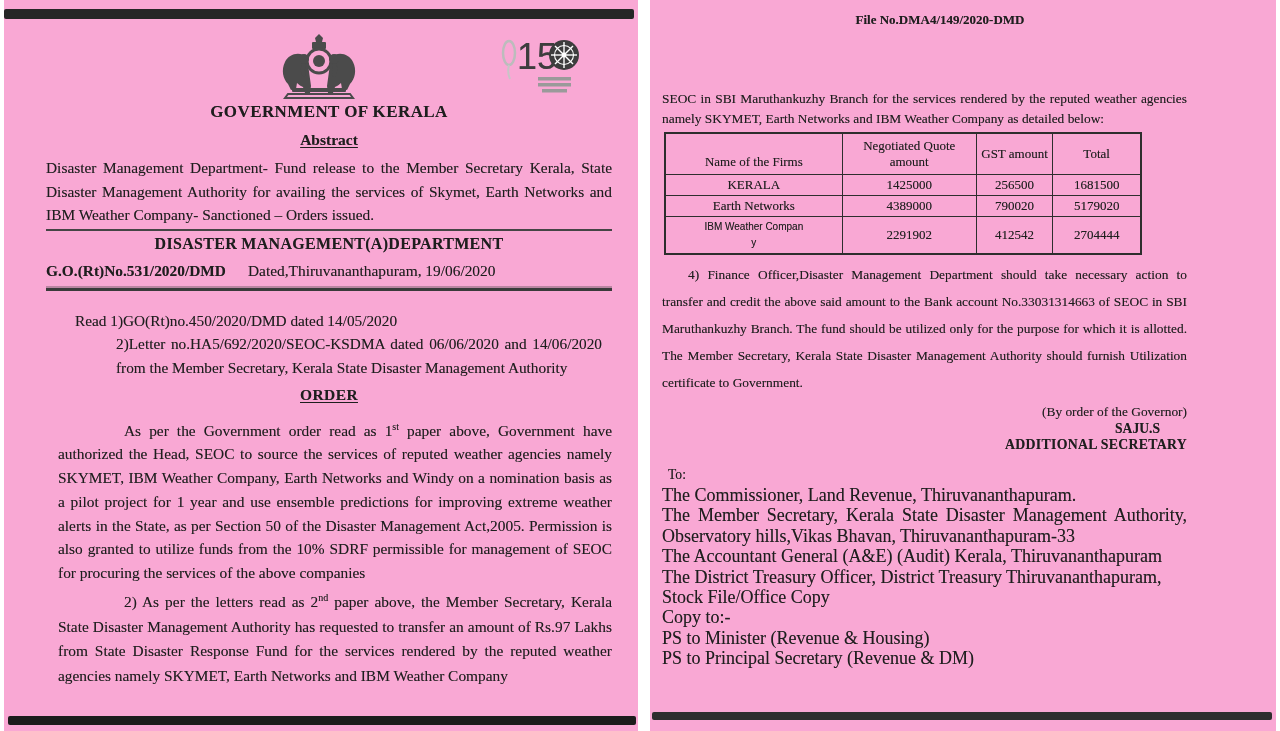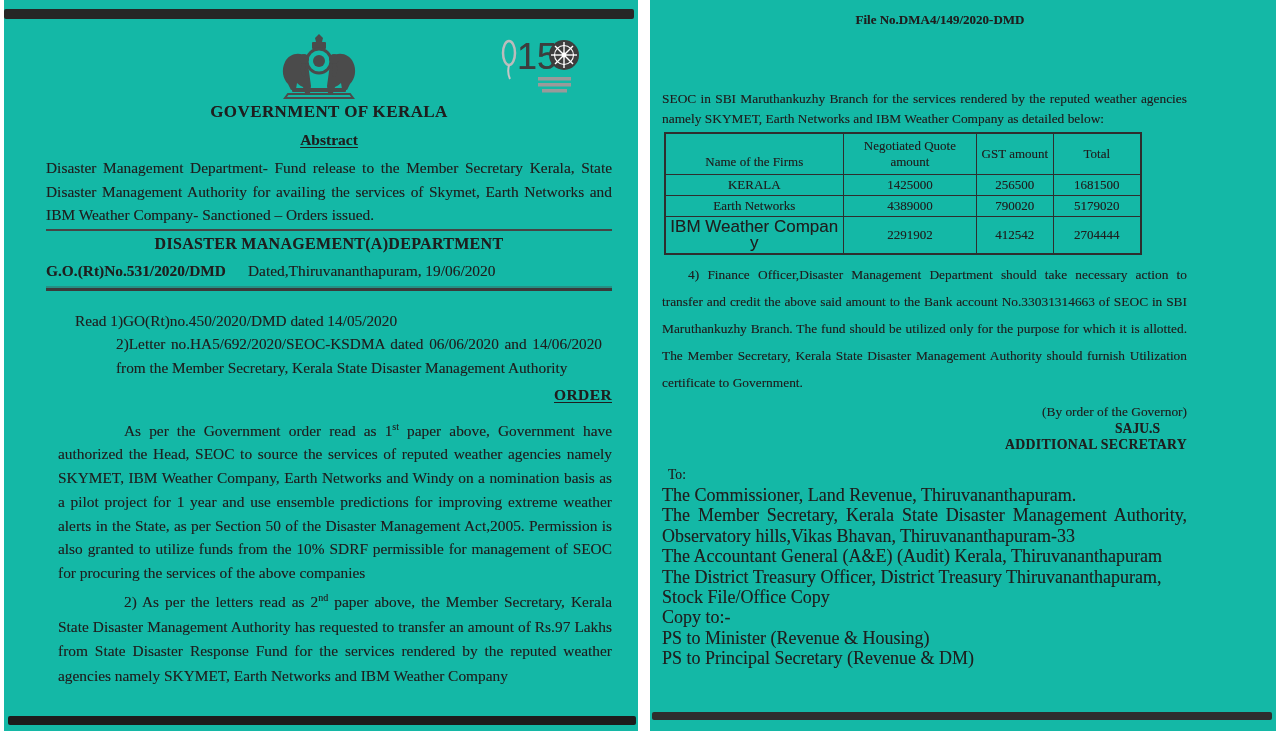--- a/index.html
+++ b/index.html
@@ -1,20 +1,20 @@
 <!DOCTYPE html>
 <html><head>
 <meta charset="utf-8">
 <style>
   html,body{margin:0;padding:0;}
   body{
     width:1280px;height:731px;background:#ffffff;position:relative;
     font-family:"Liberation Serif", serif;color:#1e1e1e;overflow:hidden;
   }
-  .page{position:absolute;top:0;height:731px;overflow:hidden;background:#14b8a6;
+  .page{position:absolute;top:0;height:731px;overflow:hidden;background:#f9a8d4;
         text-shadow:0 0 0.6px rgba(40,40,40,0.45);}
   #page-left{left:4px;width:634px;}
   #page-right{left:650px;width:626px;box-sizing:border-box;padding:0 89px 0 12px;}
 
   
   .bar{position:absolute;background:#262626;border-radius:2px;}
   #bar-top-left{left:0;top:9px;width:630px;height:10px;}
   #bar-bottom-left{left:4px;top:716px;width:628px;height:9px;background:#1c1c1c;}
   #bar-bottom-right{left:2px;top:712px;width:620px;height:8px;background:#2e2e2e;}
 
@@ -29,37 +29,37 @@
   .abstract-text{margin-top:7px;font-size:15.4px;line-height:23.5px;text-align:justify;}
   .rule1{height:2px;background:#454545;margin-top:2px;}
   .rule2{height:3px;background:#3a3a3a;margin-top:8px;box-shadow:0 -2px 0 rgba(70,70,70,0.35);}
   .dept-head{margin-top:4px;text-align:center;font-weight:bold;font-size:16px;letter-spacing:0.3px;}
   .go-line{margin-top:9px;font-size:15.4px;}
   .go-no{font-weight:bold;}
   .go-date{margin-left:22px;}
   .read1{margin-top:21px;margin-left:29px;font-size:15.3px;}
   .read2{margin-top:2px;margin-left:70px;margin-right:10px;font-size:15.3px;
          line-height:24.5px;text-align:justify;}
-  .order-head{margin-top:5px;text-align:right;font-weight:bold;font-size:15.5px;
+  .order-head{margin-top:5px;text-align:center;font-weight:bold;font-size:15.5px;
               text-decoration:underline;text-underline-offset:2px;letter-spacing:0.4px;}
   .body-para{font-size:15.4px;line-height:23.8px;text-align:justify;text-indent:66px;margin-left:12px;}
   .p1{margin-top:15px;}
   .p2{margin-top:5px;line-height:24.5px;}
   .sup{font-size:10px;vertical-align:super;line-height:0;}
 
   
   .file-no{margin-top:12px;margin-left:31px;text-align:center;font-weight:bold;font-size:13px;}
   .intro{margin-top:61px;font-size:13.4px;line-height:20px;text-align:justify;}
   table.firms{margin-top:3px;margin-left:2px;width:478px;border-collapse:collapse;
               border:2px solid #2e2e2e;font-size:13px;}
   table.firms th,table.firms td{border:1px solid #2e2e2e;text-align:center;
               font-weight:normal;padding:2px 4px;line-height:16px;}
   table.firms th{padding-top:4px;padding-bottom:4px;}
   th.firm-name-h{vertical-align:bottom;padding-bottom:5px;}
-  td.ibm-cell{font-family:"Liberation Sans", sans-serif;font-size:17px;
+  td.ibm-cell{font-family:"Liberation Sans", sans-serif;font-size:10px;
               line-height:15px;white-space:pre-line;border-radius:7px;}
   .c1{width:186px;} .c2{width:136px;} .c3{width:72px;} .c4{width:84px;}
   .para4{margin-top:6px;font-size:13.4px;line-height:27px;text-align:justify;text-indent:26px;}
   .sig{margin-top:8px;text-align:right;font-size:13.4px;}
   .sig-name{font-weight:bold;font-size:13.6px;margin-right:27px;margin-top:1px;}
   .sig-desig{font-weight:bold;font-size:13.8px;letter-spacing:0.3px;}
   .to-label{margin-top:14px;margin-left:6px;font-size:13.6px;}
   .to-list{margin-top:2px;font-size:18px;line-height:20.4px;}
   .to-just{text-align:justify;}
 </style>

